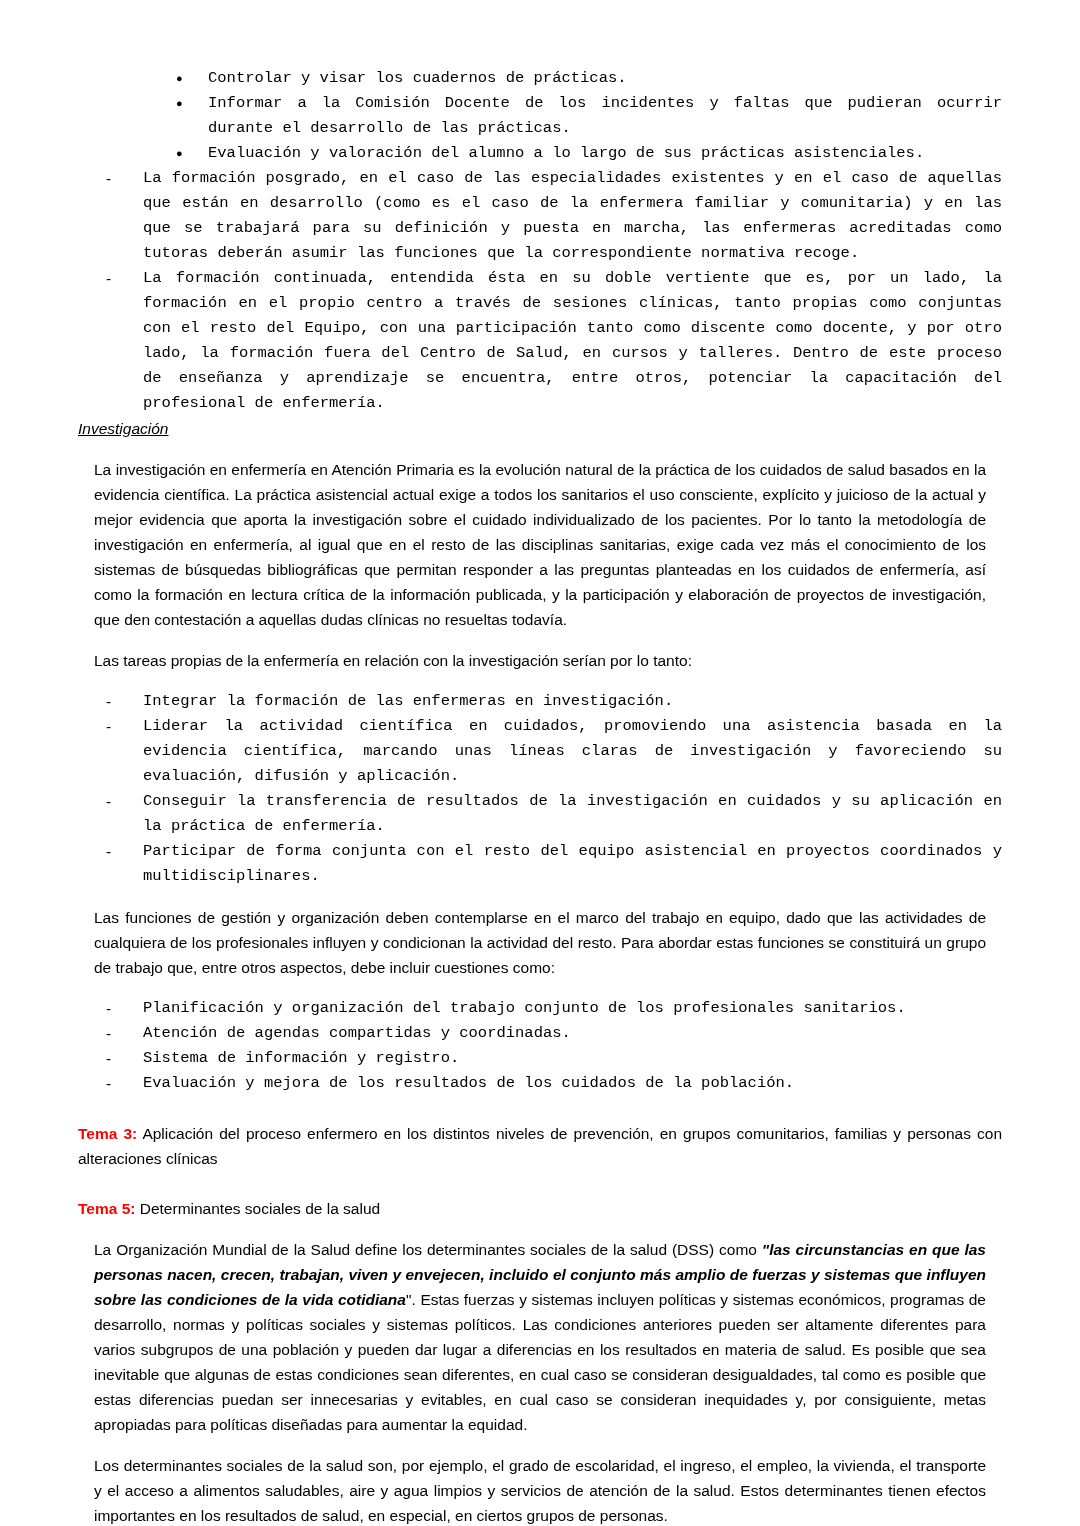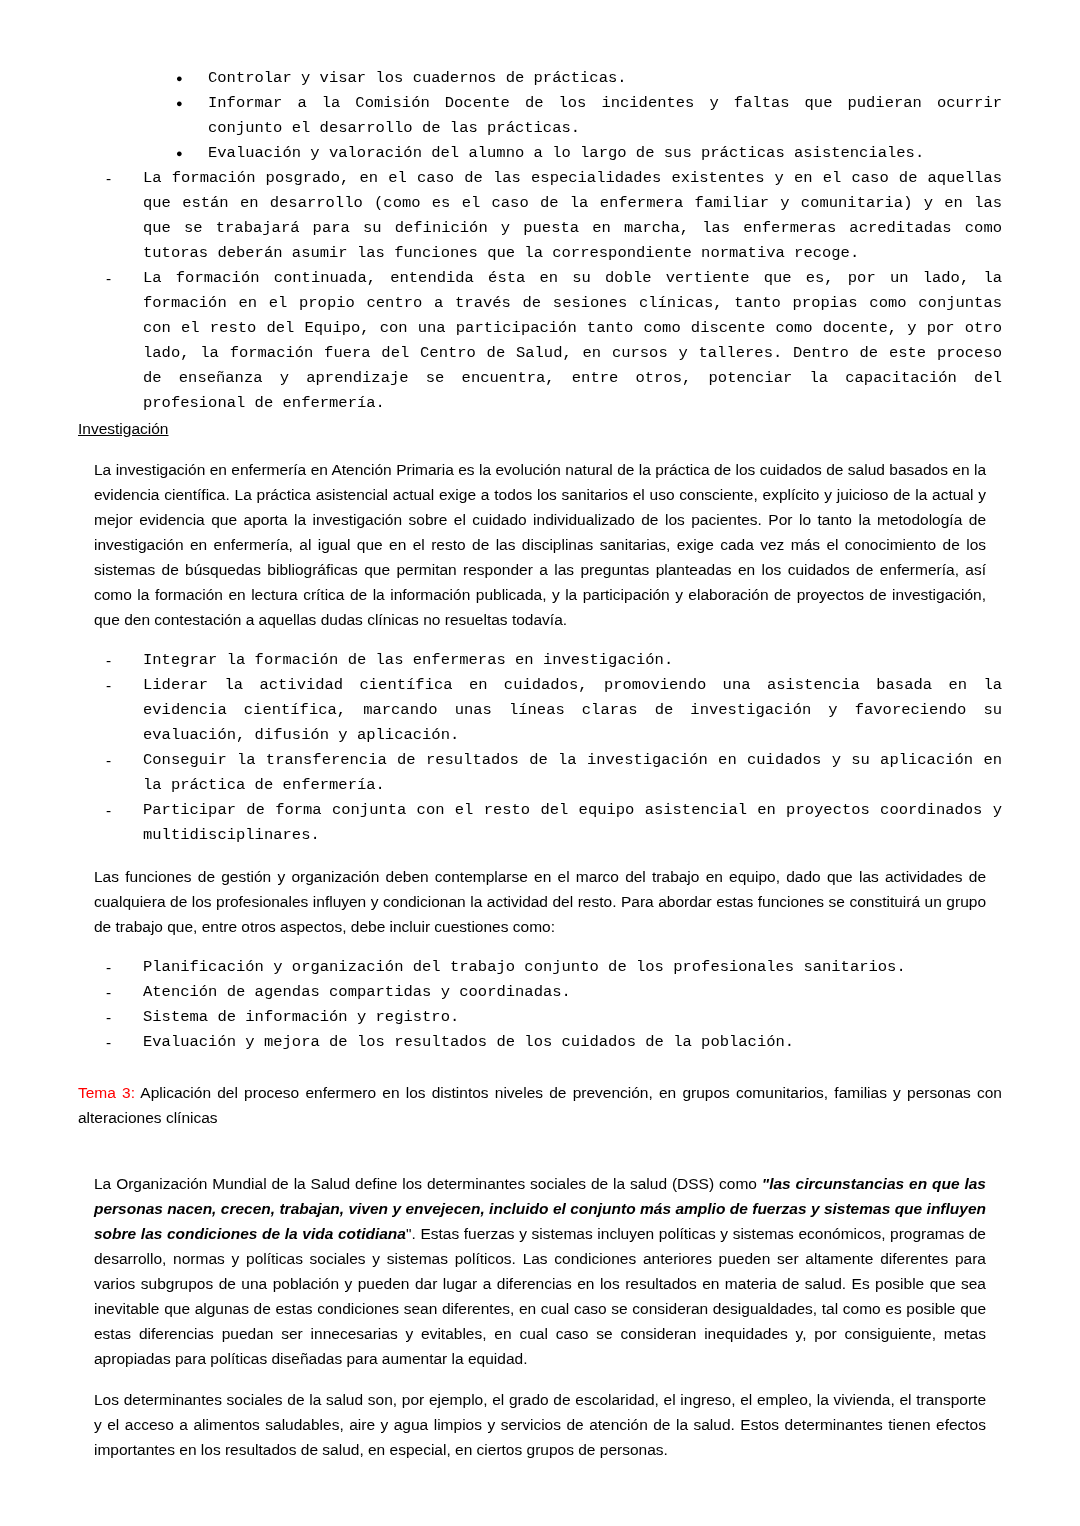--- a/index.html
+++ b/index.html
@@ -20,65 +20,67 @@
   .li { display: flex; align-items: flex-start; }
   .li .marker { flex: 0 0 auto; text-align: left; }
   .li .li-text { flex: 1 1 auto; text-align: justify; font-family: Liberation Mono, monospace; }
   
   .bullet-list { margin-left: 98px; }
   .bullet-list .marker { width: 32px; font-size: 11px; line-height: 25px; }
   
   .dash-list { margin-left: 28px; }
   .dash-list .marker { width: 37px; line-height: 25px; }
   .section-heading {
+    font-style: italic;
     text-decoration: underline;
     margin: 0;
     font-size: 15.5px;
     font-weight: normal;
     text-align: left;
   }
   .tema-line { text-align: justify; margin: 0; font-weight: bold; }
-  .tema-label { color: #ff0000; font-weight: normal; }
+  .tema-label { color: #ff0000; font-weight: bold; }
   .bold { font-weight: normal; }
   .bold-italic { font-weight: bold; font-style: italic; }
   .spacer { height: 25px; }
 </style>
 </head>
 <body>
 
 <div class="page">
 
   <div class="list bullet-list">
     <div class="li">
       <span class="marker">●</span>
       <span class="li-text">Controlar y visar los cuadernos de prácticas.</span>
     </div>
     <div class="li">
       <span class="marker">●</span>
-      <span class="li-text">Informar a la Comisión Docente de los incidentes y faltas que pudieran ocurrir conjunto el desarrollo de las prácticas.</span>
+      <span class="li-text">Informar a la Comisión Docente de los incidentes y faltas que pudieran ocurrir durante el desarrollo de las prácticas.</span>
     </div>
     <div class="li">
       <span class="marker">●</span>
       <span class="li-text">Evaluación y valoración del alumno a lo largo de sus prácticas asistenciales.</span>
     </div>
   </div>
 
   <div class="list dash-list">
     <div class="li">
       <span class="marker">-</span>
       <span class="li-text">La formación posgrado, en el caso de las especialidades existentes y en el caso de aquellas que están en desarrollo (como es el caso de la enfermera familiar y comunitaria) y en las que se trabajará para su definición y puesta en marcha, las enfermeras acreditadas como tutoras deberán asumir las funciones que la correspondiente normativa recoge.</span>
     </div>
     <div class="li">
       <span class="marker">-</span>
       <span class="li-text">La formación continuada, entendida ésta en su doble vertiente que es, por un lado, la formación en el propio centro a través de sesiones clínicas, tanto propias como conjuntas con el resto del Equipo, con una participación tanto como discente como docente, y por otro lado, la formación fuera del Centro de Salud, en cursos y talleres. Dentro de este proceso de enseñanza y aprendizaje se encuentra, entre otros, potenciar la capacitación del profesional de enfermería.</span>
     </div>
   </div>
 
   <h3 class="section-heading">Investigación</h3>
   <p class="para">La investigación en enfermería en Atención Primaria es la evolución natural de la práctica de los cuidados de salud basados en la evidencia científica. La práctica asistencial actual exige a todos los sanitarios el uso consciente, explícito y juicioso de la actual y mejor evidencia que aporta la investigación sobre el cuidado individualizado de los pacientes. Por lo tanto la metodología de investigación en enfermería, al igual que en el resto de las disciplinas sanitarias, exige cada vez más el conocimiento de los sistemas de búsquedas bibliográficas que permitan responder a las preguntas planteadas en los cuidados de enfermería, así como la formación en lectura crítica de la información publicada, y la participación y elaboración de proyectos de investigación, que den contestación a aquellas dudas clínicas no resueltas todavía.</p>
+  <p class="para">Las tareas propias de la enfermería en relación con la investigación serían por lo tanto:</p>
 
   <div class="list dash-list">
     <div class="li">
       <span class="marker">-</span>
       <span class="li-text">Integrar la formación de las enfermeras en investigación.</span>
     </div>
     <div class="li">
       <span class="marker">-</span>
       <span class="li-text">Liderar la actividad científica en cuidados, promoviendo una asistencia basada en la evidencia científica, marcando unas líneas claras de investigación y favoreciendo su evaluación, difusión y aplicación.</span>
     </div>
@@ -114,20 +116,23 @@
   </div>
 
   <div class="spacer"></div>
 
   <p class="para tema-line">
     <span class="tema-label">Tema 3:</span><span class="bold"> Aplicación del proceso enfermero en los distintos niveles de prevención, en grupos comunitarios, familias y personas con alteraciones clínicas</span>
   </p>
 
   <div class="spacer"></div>
 
+  <p class="para tema-line">
+    <span class="tema-label">Tema 5:</span><span class="bold"> Determinantes sociales de la salud</span>
+  </p>
 
   <p class="para">
     <span>La Organización Mundial de la Salud define los determinantes sociales de la salud (DSS) como </span><span class="bold-italic">"las circunstancias en que las personas nacen, crecen, trabajan, viven y envejecen, incluido el conjunto más amplio de fuerzas y sistemas que influyen sobre las condiciones de la vida cotidiana</span><span>". Estas fuerzas y sistemas incluyen políticas y sistemas económicos, programas de desarrollo, normas y políticas sociales y sistemas políticos. Las condiciones anteriores pueden ser altamente diferentes para varios subgrupos de una población y pueden dar lugar a diferencias en los resultados en materia de salud. Es posible que sea inevitable que algunas de estas condiciones sean diferentes, en cual caso se consideran desigualdades, tal como es posible que estas diferencias puedan ser innecesarias y evitables, en cual caso se consideran inequidades y, por consiguiente, metas apropiadas para políticas diseñadas para aumentar la equidad.</span>
   </p>
 
   <p class="para">
     <span class="bold">Los determinantes sociales de la salud son, por ejemplo, el grado de escolaridad, el ingreso, el empleo, la vivienda, el transporte y el acceso a alimentos saludables, aire y agua limpios y servicios de atención de la salud</span><span>. Estos determinantes tienen efectos importantes en los resultados de salud, en especial, en ciertos grupos de personas.</span>
   </p>
 
 </div>

